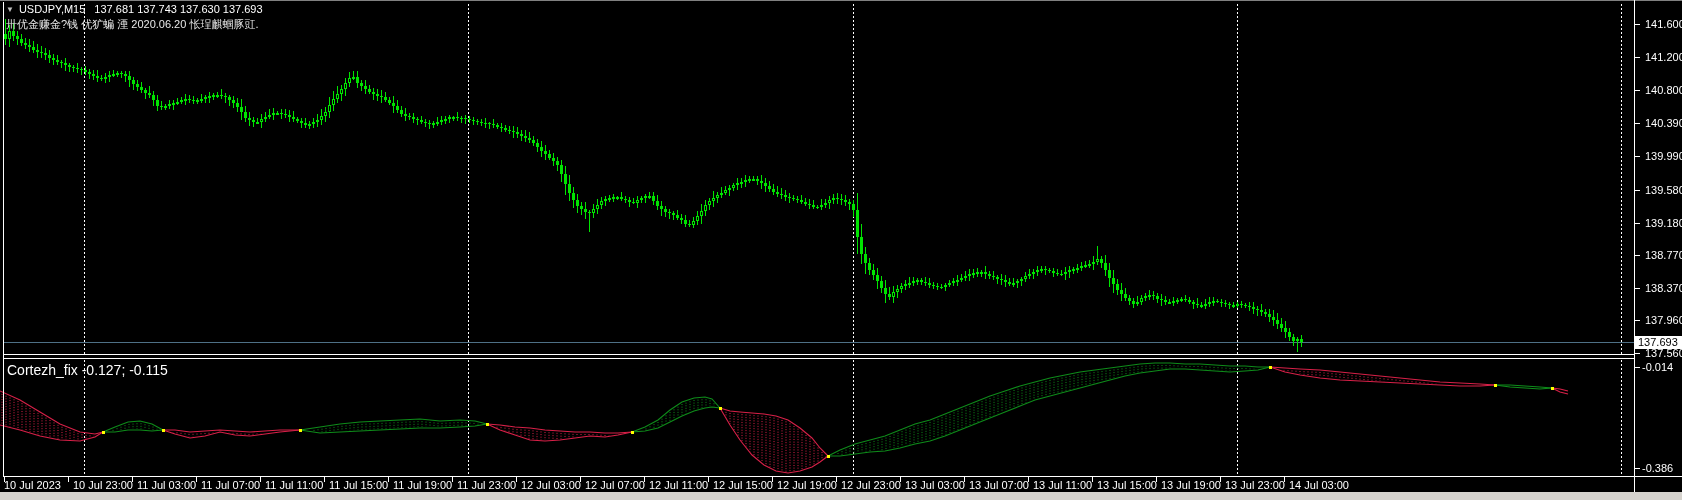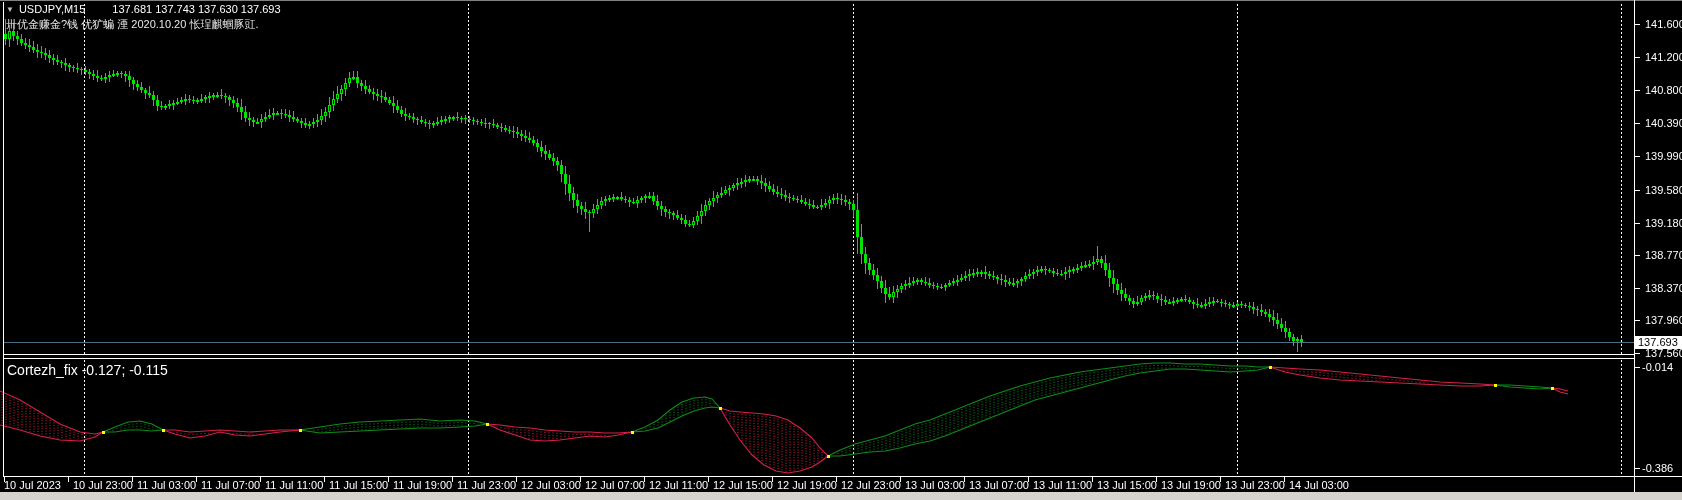--- a/index.html
+++ b/index.html
@@ -1,20 +1,20 @@
 <!DOCTYPE html>
 <html><head>
 <meta charset="utf-8">
 <style>
   html,body{margin:0;padding:0;background:#000;}
   .win{position:relative;width:1682px;height:500px;background:#000;overflow:hidden;
        font-family:"Liberation Sans",sans-serif;}
   .hdr1{position:absolute;left:6px;top:3px;color:#fff;font-size:11px;white-space:pre;z-index:5;}
   .hdr1 .tri{color:#c0c0c0;font-size:8px;margin-right:5px;vertical-align:1px;cursor:pointer;}
-  .hdr1 .sym{margin-right:27px;}
+  .hdr1 .sym{margin-right:9px;}
   .hdr2{position:absolute;left:6px;top:17px;color:#e8e8e8;font-size:11px;white-space:pre;z-index:5;}
   .ind-label{position:absolute;left:7px;top:362px;color:#fff;font-size:14px;z-index:5;}
   .price-tag{position:absolute;left:1635px;top:336px;width:47px;height:13px;background:#fff;
              color:#000;font-size:11px;line-height:13px;padding-left:3px;z-index:6;}
   svg{position:absolute;left:0;top:0;}
   svg text{font-family:"Liberation Sans",sans-serif;font-size:11px;fill:#fff;}
 </style>
 </head>
 <body>
 
@@ -1117,18 +1117,18 @@
         <text x="1161" y="489">13 Jul 19:00</text>
         <line x1="1220.5" y1="477" x2="1220.5" y2="482" stroke="#fff" stroke-width="1"></line>
         <text x="1225" y="489">13 Jul 23:00</text>
         <line x1="1284.5" y1="477" x2="1284.5" y2="482" stroke="#fff" stroke-width="1"></line>
         <text x="1289" y="489">14 Jul 03:00</text>
       </g>
     </svg>
 
   <div class="hdr1"><span class="tri">▼</span><span class="sym">USDJPY,M15</span><span>137.681 137.743 137.630 137.693</span></div>
 
-  <div class="hdr2">卅优金赚金?钱 优犷蝙 湮 2020.10.20 怅珵麒蝈豚豇.</div>
+  <div class="hdr2">卅优金赚金?钱 优犷蝙 湮 2020.06.20 怅珵麒蝈豚豇.</div>
 
   <div class="ind-label"><span>Cortezh_fix</span> <span>-0.127; -0.115</span></div>
 
   <div class="price-tag">137.693</div>
 </div>
 
 </body></html>

